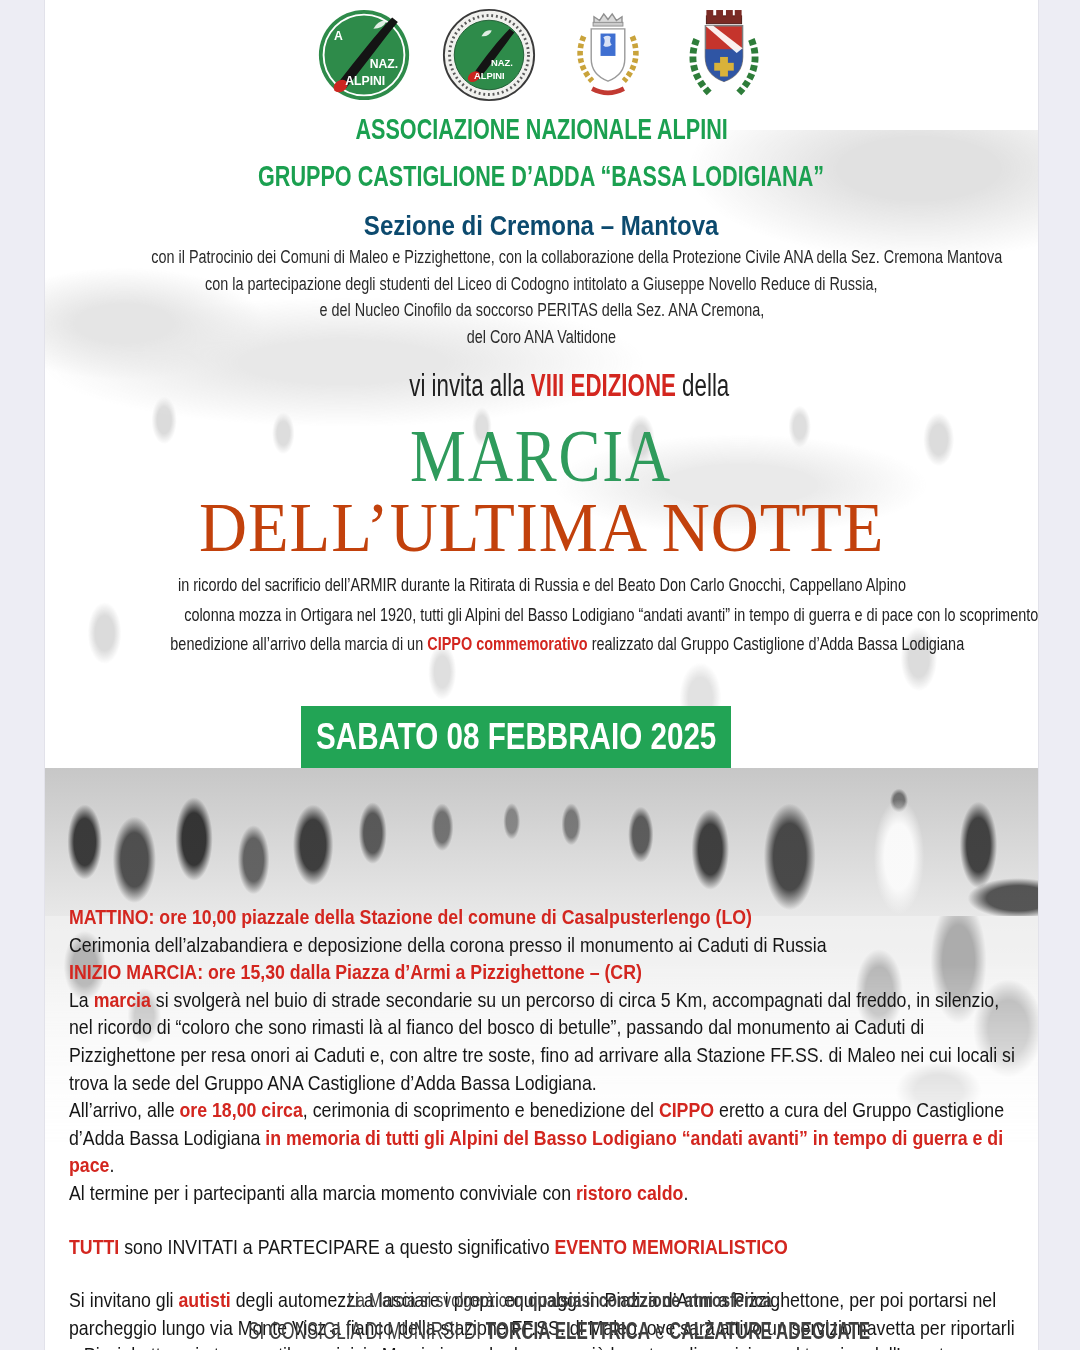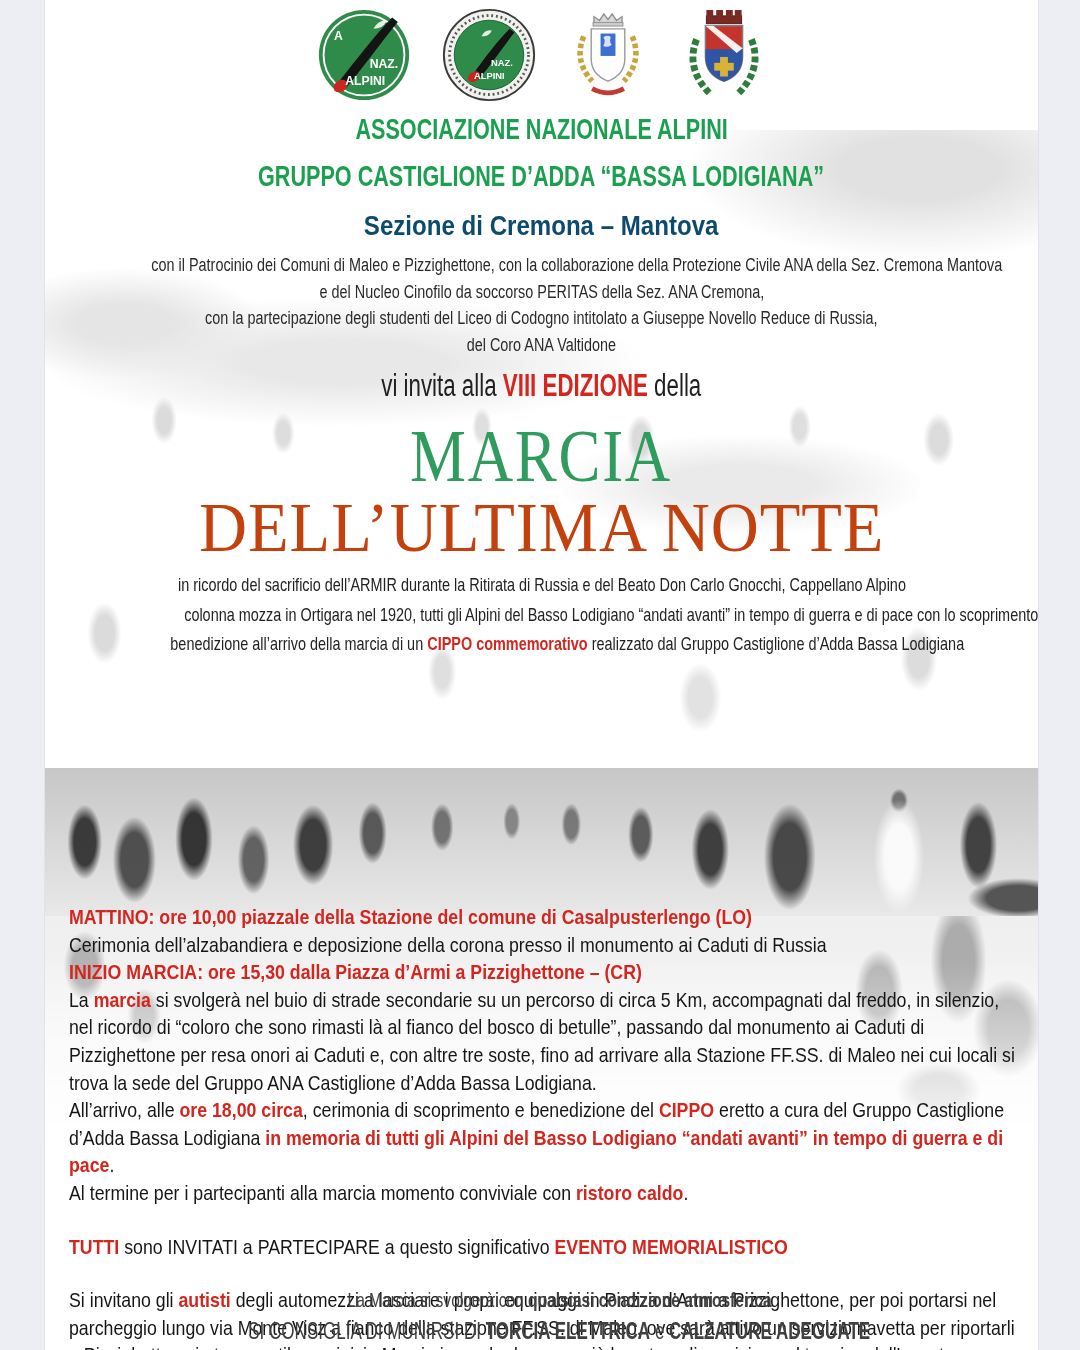--- a/index.html
+++ b/index.html
@@ -77,23 +77,23 @@
   .sg-r{color:#d3261f;font-weight:bold;}
   .sg-b{font-weight:bold;color:inherit;}
   
   .logos-row{position:absolute;top:8px;left:0;width:100%;height:94px;display:flex;justify-content:center;align-items:center;gap:30px;z-index:3;}
   .h1{top:112px;font-size:30px;}
   .h1 > span{transform:scaleX(.72);}
   .h2{top:159px;font-size:30px;}
   .h2 > span{transform:scaleX(.72);}
   .h3{top:210px;font-size:28px;font-weight:bold;color:#0c4a6e;}
   .h3 > span{transform:scaleX(.86);}
-  .patronage{top:252px;font-size:18px;line-height:26.5px;color:#2a2a2a;}
+  .patronage{top:244px;font-size:18px;line-height:26.5px;color:#2a2a2a;}
   .patronage .cline > span{transform:scaleX(.80);}
-  .invite{top:368px;font-size:31px;color:#202020;}
+  .invite{top:368px;font-size:31px;color:#202020;padding-left:28px;}
   .invite > span{transform:scaleX(.72);}
   .title1{top:414px;font-family:"Liberation Serif", serif;font-size:74px;color:#2f9b5c;}
   .title1 > span{transform:scaleX(.85);letter-spacing:2px;}
   .title2{top:488px;font-family:"Liberation Serif", serif;font-size:70px;color:#c2410c;}
   .title2 > span{transform:scaleX(.95);letter-spacing:1px;}
   .intro{top:570px;font-size:19px;line-height:29.5px;color:#222;}
   .intro .cline > span{transform:scaleX(.76);}
   .banner{
     position:absolute;top:706px;left:256px;width:430px;height:62px;z-index:3;
     background:#22a455;display:flex;align-items:center;justify-content:center;
@@ -172,36 +172,39 @@
       <path d="M73 34 q12 30 -14 56" stroke="#2e7d3a" stroke-width="7" fill="none" stroke-dasharray="6 3"></path>
     </svg>
   </div>
 
   <div class="cline abs h2"><span class="green-bold">GRUPPO CASTIGLIONE D’ADDA “BASSA LODIGIANA”</span></div>
   <div class="cline abs h1"><span class="green-bold">ASSOCIAZIONE NAZIONALE ALPINI</span></div>
   <div class="cline abs h3"><span>Sezione di Cremona – Mantova</span></div>
 
   <div class="abs patronage" style="width:100%;">
     <div class="cline"><span>con il Patrocinio dei Comuni di Maleo e Pizzighettone, con la collaborazione della Protezione Civile ANA della Sez. Cremona Mantova</span></div>
+    <div class="cline"><span>con la partecipazione degli studenti del Liceo di Codogno intitolato a Giuseppe Novello Reduce di Russia,</span></div>
     <div class="cline"><span>e del Nucleo Cinofilo da soccorso PERITAS della Sez. ANA Cremona,</span></div>
-    <div class="cline"><span>con la partecipazione degli studenti del Liceo di Codogno intitolato a Giuseppe Novello Reduce di Russia,</span></div>
     <div class="cline"><span>del Coro ANA Valtidone</span></div>
   </div>
 
   <div class="cline abs invite"><span><span class="sg-n">vi invita alla </span><span class="sg-r">VIII EDIZIONE</span><span class="sg-n"> della</span></span></div>
 
   <div class="cline abs title1"><span>MARCIA</span></div>
   <div class="cline abs title2"><span>DELL’ULTIMA NOTTE</span></div>
 
   <div class="abs intro" style="width:100%;">
     <div class="cline"><span><span class="sg-n">in ricordo del sacrificio dell’ARMIR durante la Ritirata di Russia e del Beato Don Carlo Gnocchi, Cappellano Alpino</span></span></div>
     <div class="cline"><span><span class="sg-n">colonna mozza in Ortigara nel 1920, tutti gli Alpini del Basso Lodigiano “andati avanti” in tempo di guerra e di pace con lo scoprimento e la</span></span></div>
     <div class="cline"><span><span class="sg-n">benedizione all’arrivo della marcia di un </span><span class="sg-r">CIPPO commemorativo</span><span class="sg-n"> realizzato dal Gruppo Castiglione d’Adda Bassa Lodigiana</span></span></div>
   </div>
 
+  <div class="banner">
+    <span>SABATO 08 FEBBRAIO 2025</span>
+  </div>
 
   <div class="doc-block">
     <p><span class="sg-r">MATTINO: ore 10,00 piazzale della Stazione del comune di Casalpusterlengo (LO)</span></p>
     <p><span class="sg-n">Cerimonia dell’alzabandiera e deposizione della corona presso il monumento ai Caduti di Russia</span></p>
     <p><span class="sg-r">INIZIO MARCIA: ore 15,30 dalla Piazza d’Armi a Pizzighettone – (CR)</span></p>
     <p><span class="sg-n">La </span><span class="sg-r">marcia</span><span class="sg-n"> si svolgerà nel buio di strade secondarie su un percorso di circa 5 Km, accompagnati dal freddo, in silenzio, nel ricordo di “coloro che sono rimasti là al fianco del bosco di betulle”, passando dal monumento ai Caduti di Pizzighettone per resa onori ai Caduti e, con altre tre soste, fino ad arrivare alla Stazione FF.SS. di Maleo nei cui locali si trova la sede del Gruppo ANA Castiglione d’Adda Bassa Lodigiana.</span></p>
     <p><span class="sg-n">All’arrivo, alle </span><span class="sg-r">ore 18,00 circa</span><span class="sg-n">, cerimonia di scoprimento e benedizione del </span><span class="sg-r">CIPPO</span><span class="sg-n"> eretto a cura del Gruppo Castiglione d’Adda Bassa Lodigiana </span><span class="sg-r">in memoria di tutti gli Alpini del Basso Lodigiano “andati avanti” in tempo di guerra e di pace</span><span class="sg-n">.</span></p>
     <p><span class="sg-n">Al termine per i partecipanti alla marcia momento conviviale con </span><span class="sg-r">ristoro caldo</span><span class="sg-n">.</span></p>
     <div class="gap"></div>
     <p><span class="sg-r">TUTTI</span><span class="sg-n"> sono INVITATI a PARTECIPARE a questo significativo </span><span class="sg-r">EVENTO MEMORIALISTICO</span></p>

